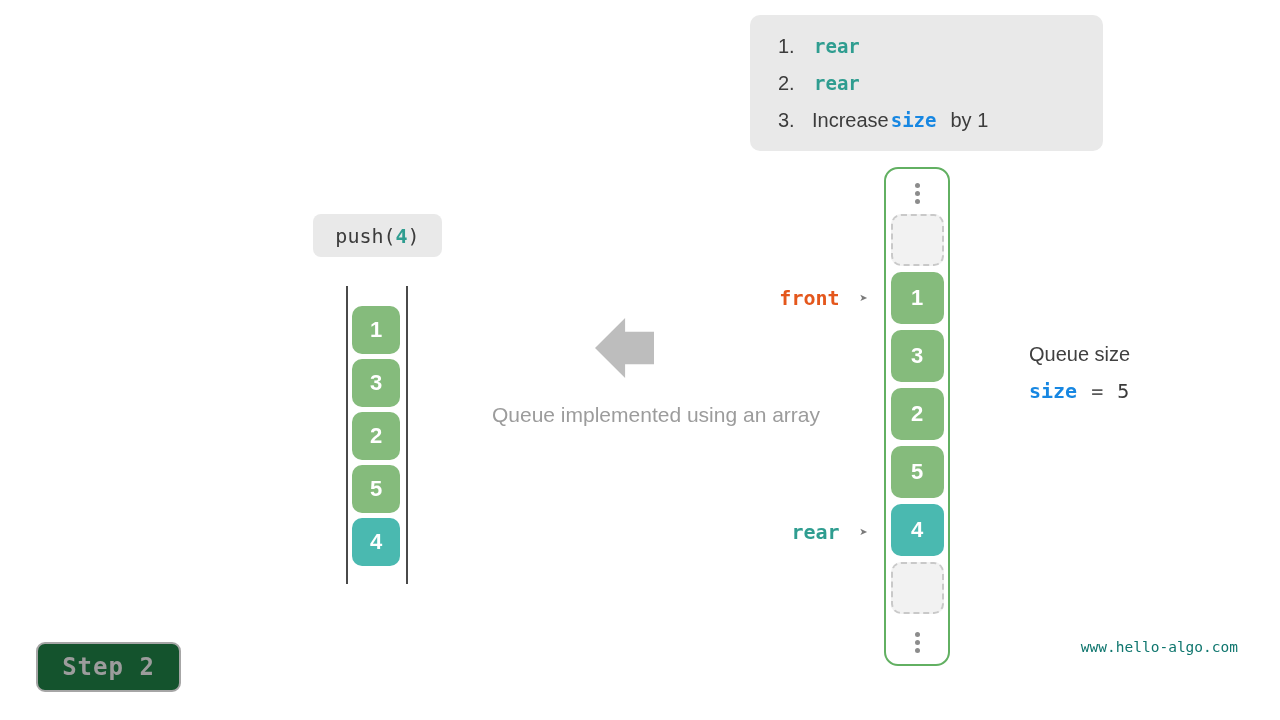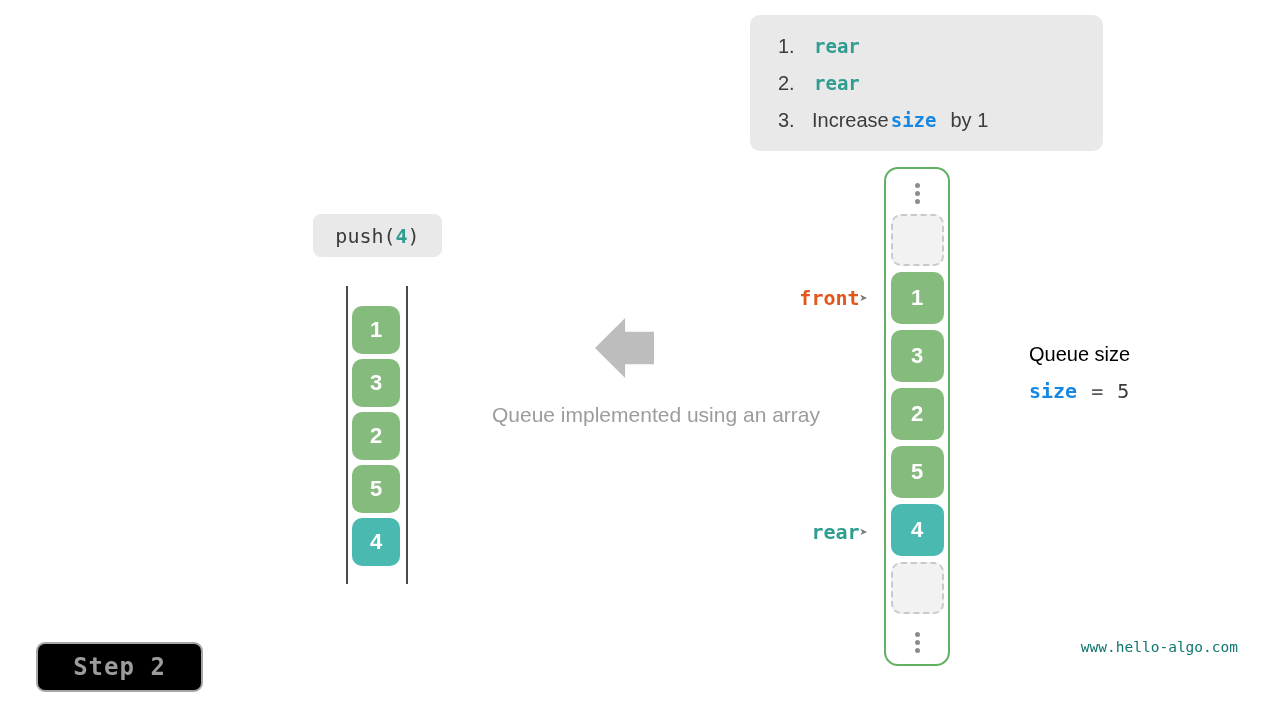--- a/index.html
+++ b/index.html
@@ -81,43 +81,43 @@
   }
   #array-box .cell { width: 53px; height: 52px; margin-bottom: 6px; font-size: 22px; }
   .dots { display: flex; flex-direction: column; align-items: center; gap: 3px; }
   .dots .dot { width: 5px; height: 5px; border-radius: 50%; background: #8c8c8c; }
   #dots-top { margin-bottom: 10px; }
   #dots-bottom { margin-top: 12px; }
 
   
   .pointer-label {
     position: absolute; left: 760px; width: 108px; height: 22px;
-    display: flex; justify-content: flex-end; align-items: center; gap: 0;
+    display: flex; justify-content: flex-end; align-items: center; gap: 20px;
     font-family: "DejaVu Sans Mono", monospace; font-weight: bold; font-size: 20px;
   }
   #front-label { top: 287px; color: #e4571c; }
   #rear-label  { top: 521px; color: #2f9d90; }
   .pointer-arrow { color: #7a7a7a; font-size: 14px; font-weight: normal; }
 
   
   #queue-size { position: absolute; left: 1029px; top: 343px; }
-  #queue-size .qs-title { font-size: 20px; color: #000000; margin-bottom: 13px; }
+  #queue-size .qs-title { font-size: 20px; color: #404040; margin-bottom: 13px; }
   #queue-size .qs-row {
     display: flex; align-items: baseline; gap: 14px;
     font-family: "DejaVu Sans Mono", monospace; font-size: 20px;
   }
   #queue-size .qs-var { color: #1787e2; font-weight: bold; }
   #queue-size .qs-eq { color: #5a5a5a; }
   #queue-size .qs-val { color: #3a3a3a; }
 
   
   #step-box {
     position: absolute; left: 36px; top: 642px;
-    width: 167px; height: 50px;
-    border: 2px solid #a6a6a6; border-radius: 9px; background: #000000;
+    width: 145px; height: 50px;
+    border: 2px solid #a6a6a6; border-radius: 9px; background: #14532d;
     display: flex; align-items: center; justify-content: center;
     font-family: "DejaVu Sans Mono", monospace; font-weight: bold;
     font-size: 24px; color: #9c9c9c; letter-spacing: 1px;
   }
 
   
   #watermark {
     position: absolute; right: 42px; top: 639px;
     font-family: "DejaVu Sans Mono", monospace; font-size: 14.5px; color: #0f766e;
   }

